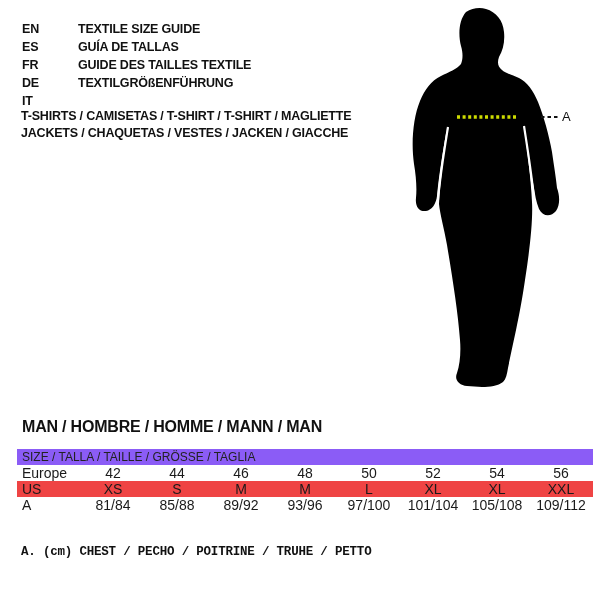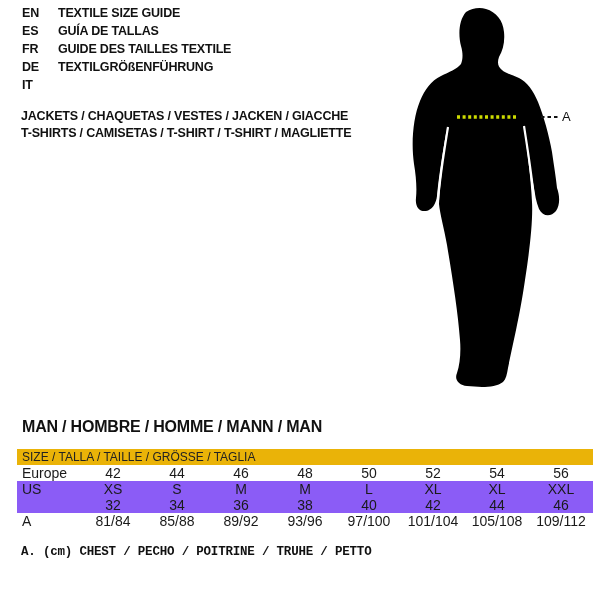--- a/index.html
+++ b/index.html
@@ -6,26 +6,26 @@
   html,body { width:600px; height:600px; }
   body {
     position:relative;
     background:#ffffff;
     font-family:"Liberation Sans", sans-serif;
     color:#111111;
     overflow:hidden;
   }
 
   
-  .lang-block { position:absolute; top:4px; left:22px; }
+  .lang-block { position:absolute; top:20px; left:22px; }
   .lang-row { display:flex; height:18px; line-height:18px; }
   .lang-code {
     width:36px; font-size:12.5px; font-weight:bold; letter-spacing:-0.2px;
   }
-  .lang-label { font-size:12.5px; font-weight:bold; letter-spacing:-0.2px; white-space:nowrap; }
+  .lang-label { font-size:12.5px; font-weight:bold; letter-spacing:-0.2px; white-space:nowrap;margin-left:20px; }
 
   
   .category-block { position:absolute; top:108px; left:21px; }
   .category-line {
     height:16.5px; line-height:16.5px; font-size:12.5px; font-weight:bold;
     letter-spacing:-0.2px; white-space:nowrap;
   }
 
   
   .figure-layer { position:absolute; top:0; left:0; width:600px; height:600px; pointer-events:none; }
@@ -42,24 +42,24 @@
 
   
   .size-table-wrap { position:absolute; top:449px; left:17px; width:576px; }
   table.size-table { width:100%; border-collapse:collapse; table-layout:fixed; }
   table.size-table td {
     font-size:14px; height:15px; padding:0; text-align:center;
     vertical-align:middle; white-space:nowrap; color:#1a1a1a;
   }
   table.size-table td.row-label { text-align:left; padding-left:5px; width:66px; }
   tr.table-header-row td {
-    background:#eab308; text-align:left; padding-left:5px; height:15.5px;
+    background:#8b5cf6; text-align:left; padding-left:5px; height:15.5px;
     font-size:12px; color:#222;
   }
-  tr.striped td { background:#8b5cf6; }
+  tr.striped td { background:#ef4444; }
 
   
   .footnote {
     position:absolute; top:545px; left:21px;
     font-size:12.5px; font-weight:bold; letter-spacing:-0.2px; white-space:nowrap;font-family:Liberation Mono, monospace;
   }
 </style>
 </head>
 <body>
 
@@ -79,22 +79,22 @@
   <div class="lang-row">
     <span class="lang-code">DE</span>
     <span class="lang-label">TEXTILGRÖßENFÜHRUNG</span>
   </div>
   <div class="lang-row">
     <span class="lang-code">IT</span>
   </div>
 </div>
 
 <div class="category-block">
+  <div class="category-line">T-SHIRTS / CAMISETAS / T-SHIRT / T-SHIRT / MAGLIETTE</div>
   <div class="category-line">JACKETS / CHAQUETAS / VESTES / JACKEN / GIACCHE</div>
-  <div class="category-line">T-SHIRTS / CAMISETAS / T-SHIRT / T-SHIRT / MAGLIETTE</div>
 </div>
 
 <svg class="figure-layer" viewBox="0 0 600 600" aria-hidden="true">
   <path fill="#000000" d="
     M 466 12
     C 472 8 480 7 486 9
     C 496 12 503 20 504 32
     C 505 42 503 50 499 57
     C 497 63 498 67 502 70
     C 505 73 512 75 519 78
@@ -155,31 +155,20 @@
         <td class="row-label">US</td>
         <td>XS</td>
         <td>S</td>
         <td>M</td>
         <td>M</td>
         <td>L</td>
         <td>XL</td>
         <td>XL</td>
         <td>XXL</td>
       </tr>
-      <tr class="striped">
-        <td class="row-label"></td>
-        <td>32</td>
-        <td>34</td>
-        <td>36</td>
-        <td>38</td>
-        <td>40</td>
-        <td>42</td>
-        <td>44</td>
-        <td>46</td>
-      </tr>
       <tr>
         <td class="row-label">A</td>
         <td>81/84</td>
         <td>85/88</td>
         <td>89/92</td>
         <td>93/96</td>
         <td>97/100</td>
         <td>101/104</td>
         <td>105/108</td>
         <td>109/112</td>

